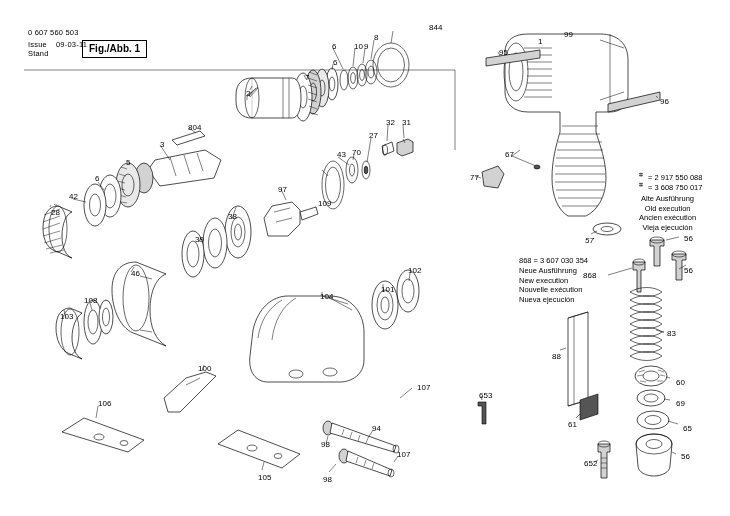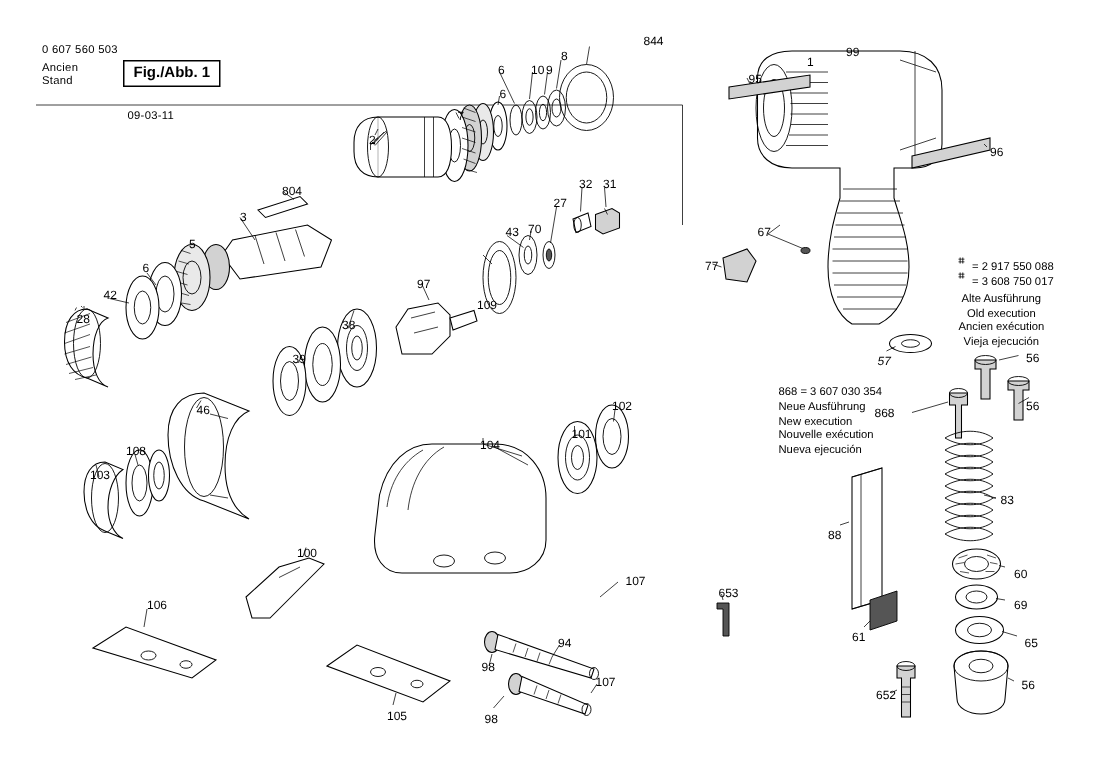--- a/index.html
+++ b/index.html
@@ -365,26 +365,26 @@
     <path class="lnt" d="M594,462 L598,460"></path>
     <path class="fillw" d="M636,444 C636,438 644,434 654,434 C664,434 672,438 672,444 L670,466 C670,472 662,476 654,476 C646,476 638,472 638,466 Z"></path>
     <ellipse class="pt" cx="654" cy="444" rx="18" ry="10"></ellipse>
     <ellipse class="pt" cx="654" cy="444" rx="8" ry="4.5"></ellipse>
     <path class="lnt" d="M676,454 L672,452"></path>
 
   </svg>
 
   <div class="hdr" id="partno">0 607 560 503</div>
   <div class="hdr" id="issue">
-    <span>Ancien</span>
+    <span>Issue</span>
   </div>
   <div class="hdr" id="stand">
     <span>Stand</span>
   </div>
-  <div class="hdr" style="left:85px;top:40px;margin-top:32px;">09-03-11</div>
+  <div class="hdr" style="left:56px;top:40px;">09-03-11</div>
   <div id="figbox">Fig./Abb. 1</div>
 
   <div class="txt" style="left:648px;top:173px;">= 2 917 550 088</div>
   <div class="txt" style="left:648px;top:183px;">= 3 608 750 017</div>
   <div class="txt" style="left:639px;top:194px;text-align:center;">Alte Ausführung
 Old execution
 Ancien exécution
 Vieja ejecución</div>
   <div class="txt txtb" style="left:639px;top:170px;font-size:7px;">⌗
 ⌗</div>

